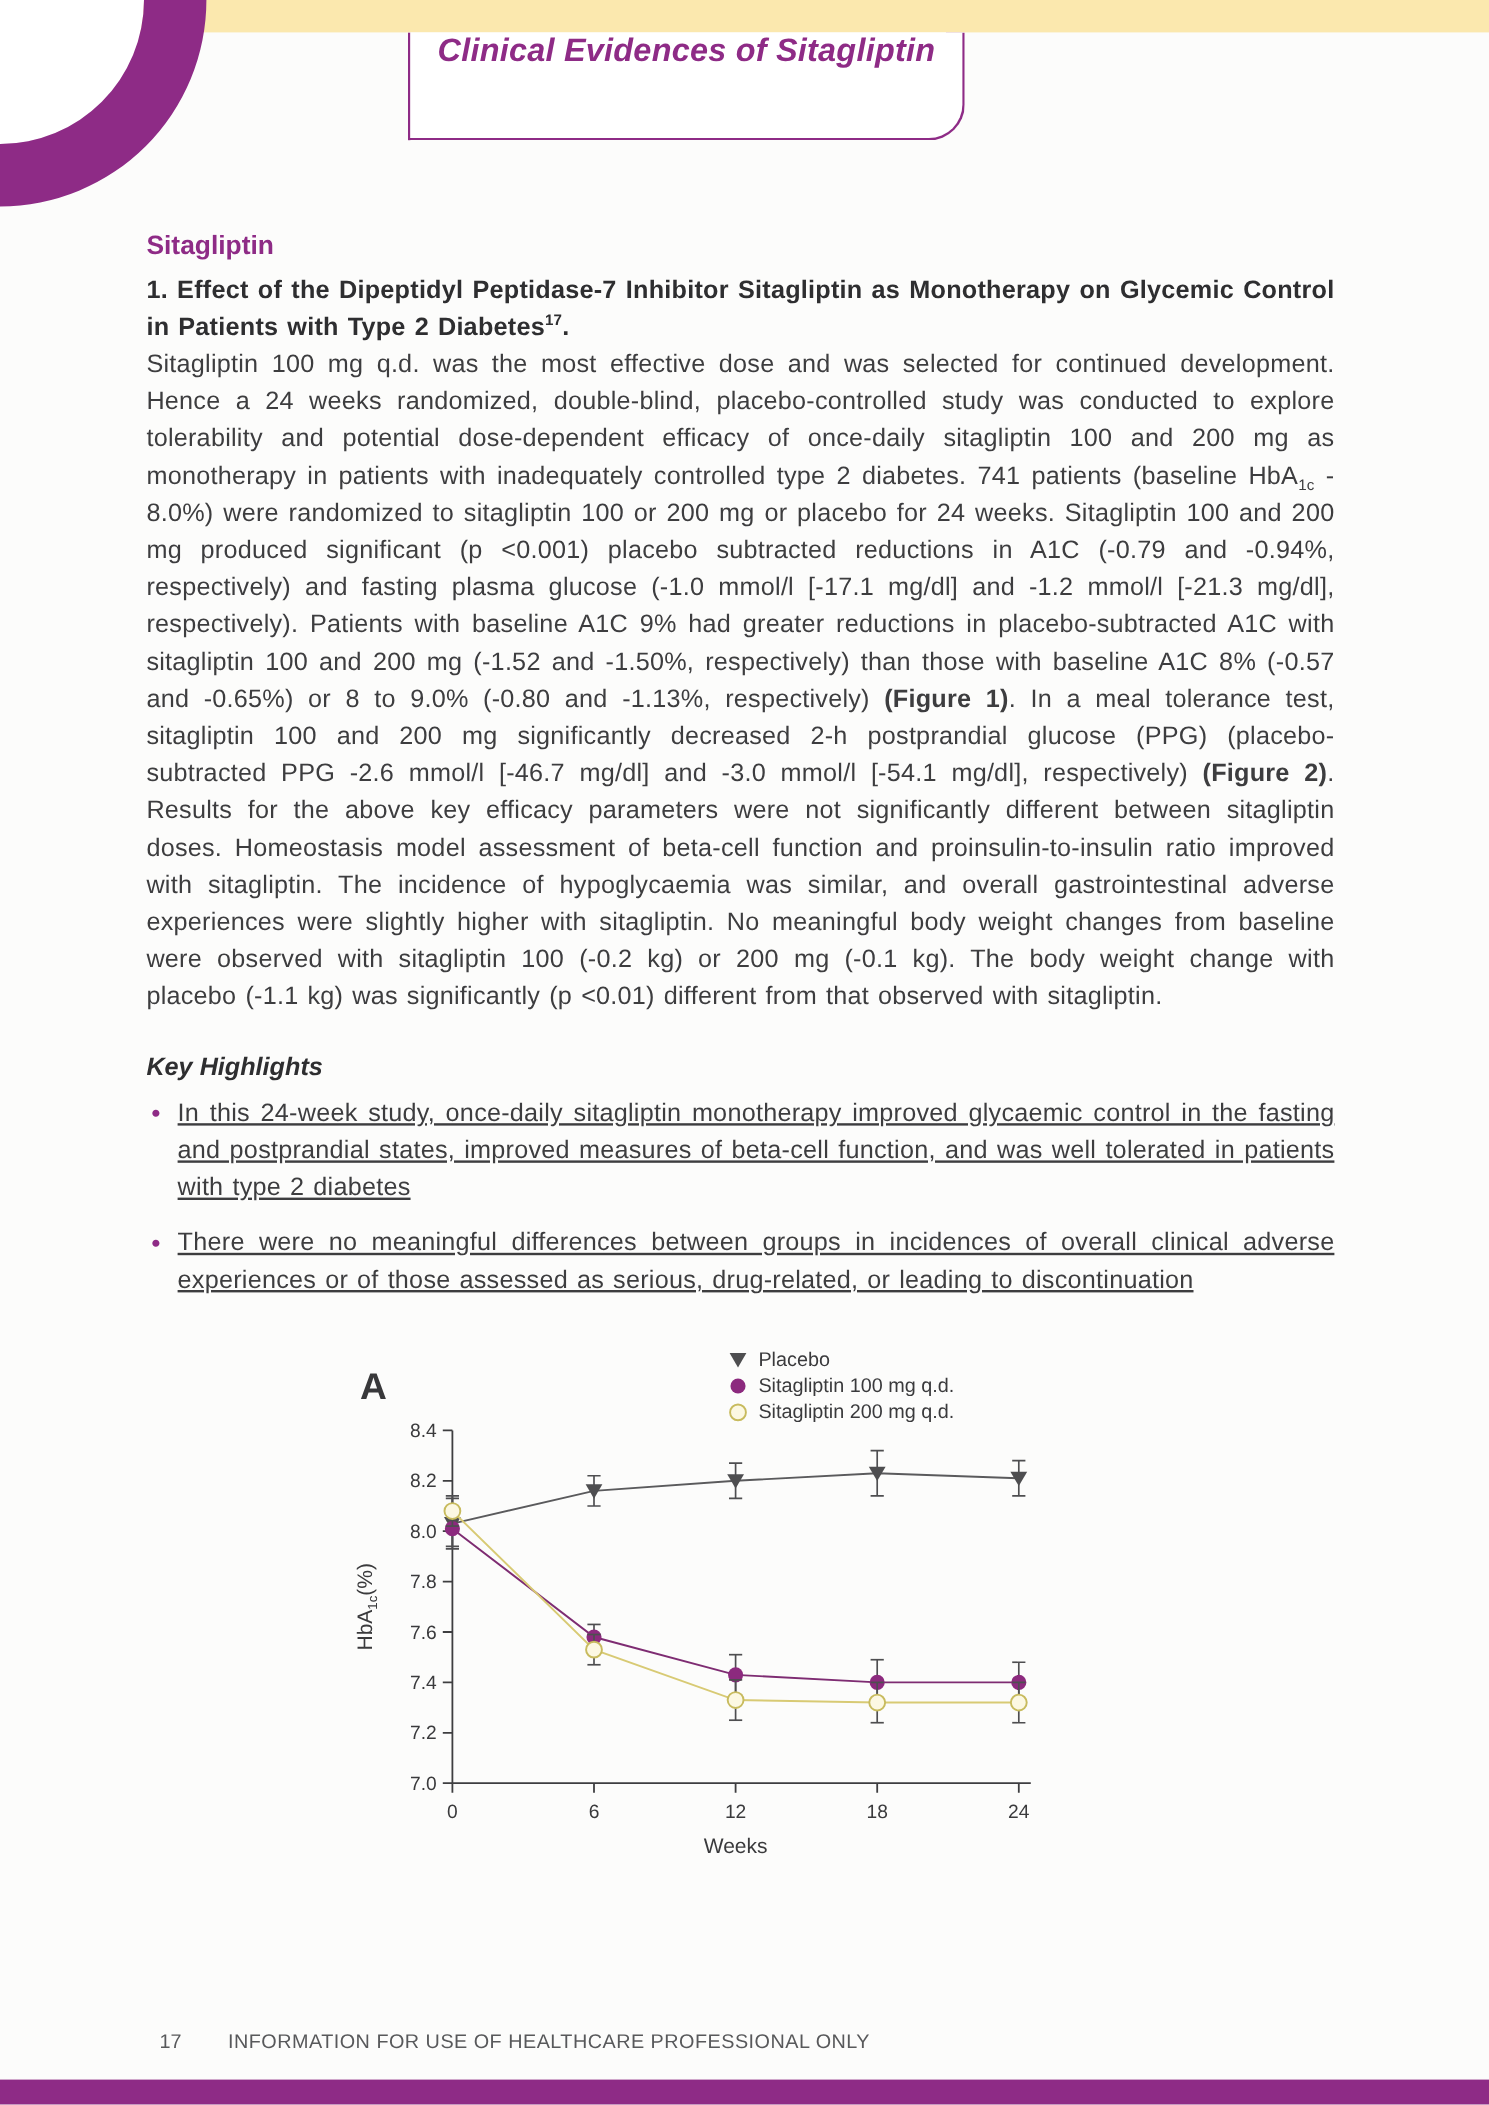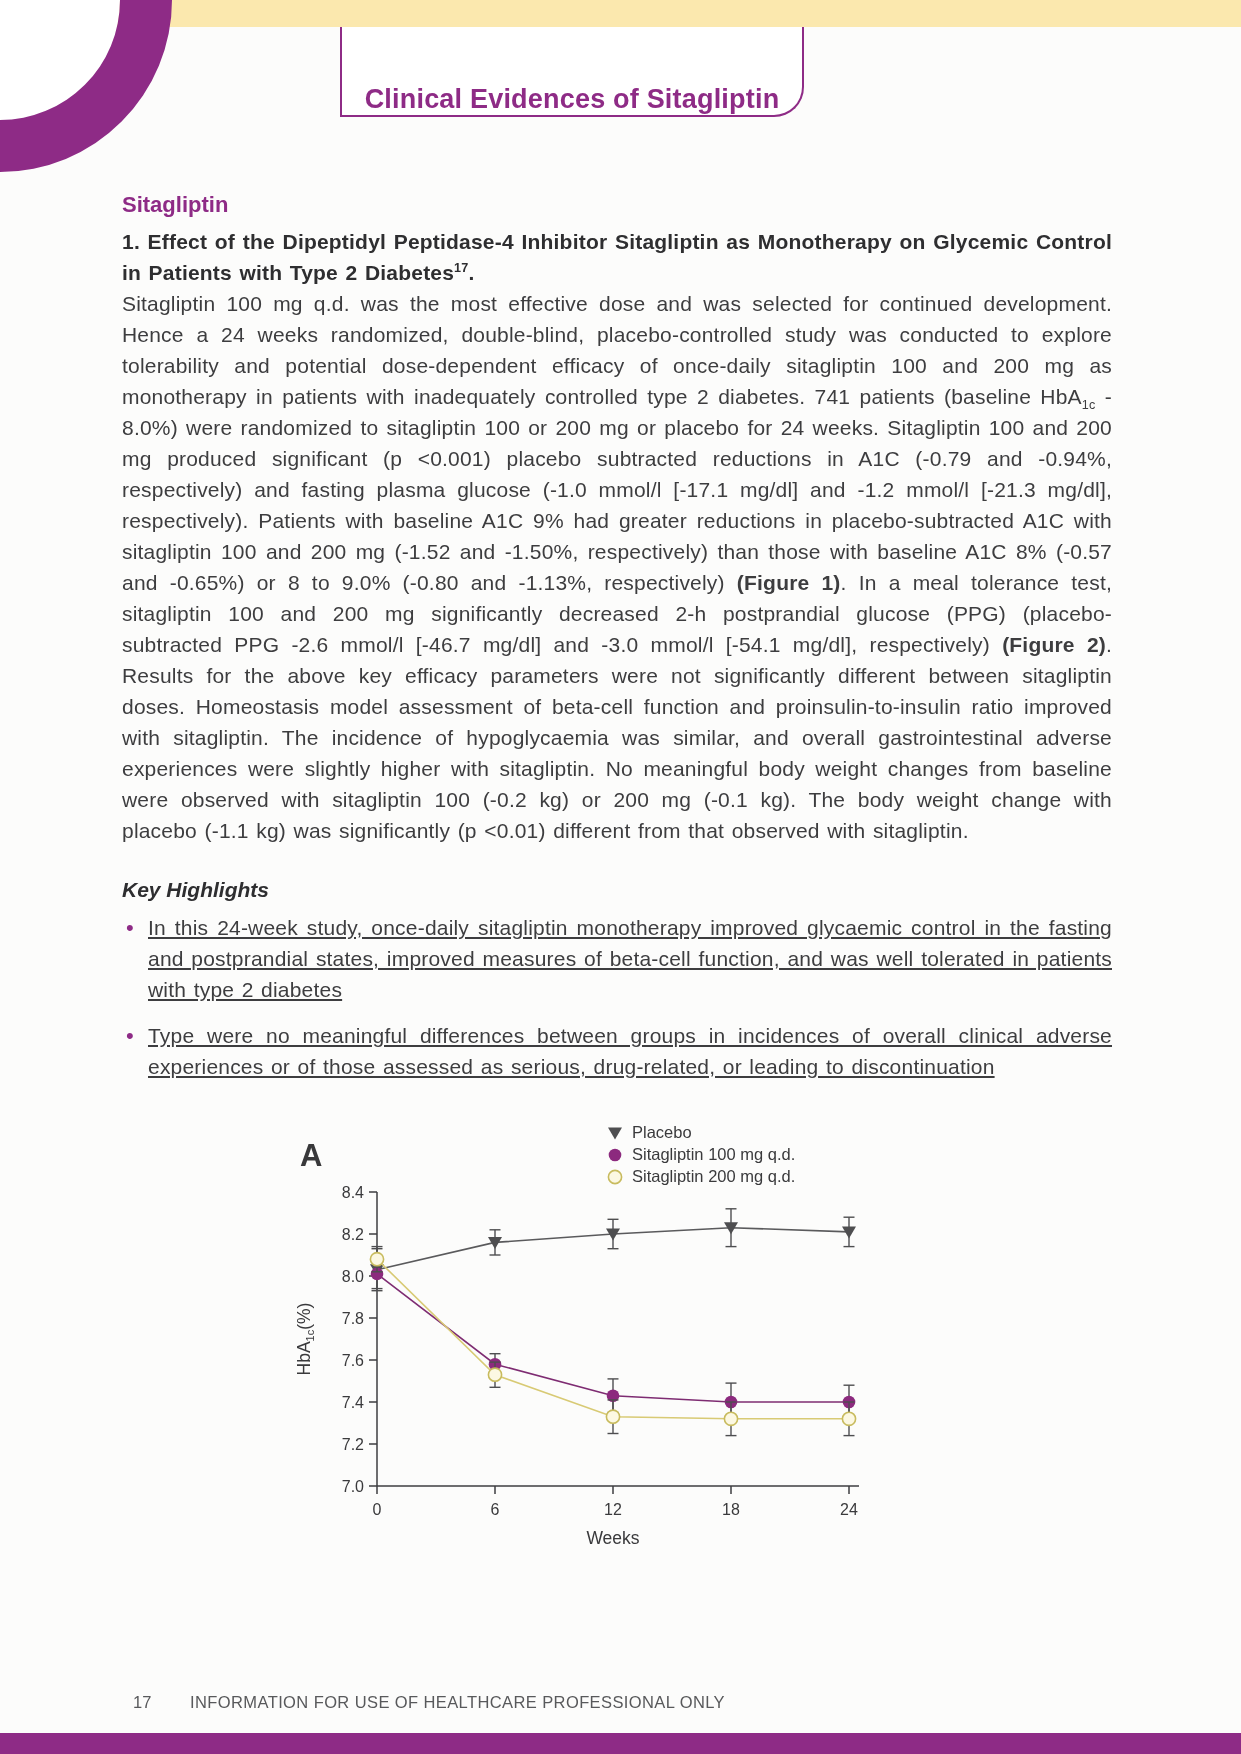--- a/index.html
+++ b/index.html
@@ -10,21 +10,21 @@
     background:#fcfcfb; overflow:hidden;
     font-family:"Liberation Sans", sans-serif; color:#3a3a3c;
   }
   
   .band { position:absolute; left:0; top:0; width:1241px; height:27px; background:var(--band); }
   .corner-svg { position:absolute; left:0; top:0; width:200px; height:200px; }
   .title-box {
     position:absolute; left:340px; top:27px; width:464px; height:90px;
     background:#fff; border:2px solid var(--accent); border-top:none;
     border-radius:0 0 30px 0;
-    display:flex; align-items:flex-end; justify-content:center;
+    display:flex; align-items:flex-start; justify-content:center;font-style:italic;
   }
   .title-box .title { color:var(--accent); font-size:27px; font-weight:700; letter-spacing:0.2px; }
   
   .content { position:absolute; left:122px; top:192px; width:990px; }
   .sec-heading { color:var(--accent); font-size:22px; font-weight:700; margin-bottom:8px; }
   .sub-heading {
     font-size:21px; line-height:31px; font-weight:700; color:#2e2e30;
     text-align:justify; letter-spacing:0.2px; word-spacing:1.5px;
   }
   .body-par {
@@ -66,27 +66,27 @@
   <svg class="corner-svg" viewBox="0 0 200 200">
     <path d="M0,0 L120,0 A120,120 0 0 1 0,120 Z" fill="#ffffff"></path>
     <path d="M120,0 L172,0 A172,172 0 0 1 0,172 L0,120 A120,120 0 0 0 120,0 Z" fill="#8E2B86"></path>
   </svg>
   <div class="title-box">
     <div class="title">Clinical Evidences of Sitagliptin</div>
   </div>
 
   <div class="content">
     <div class="sec-heading">Sitagliptin</div>
-    <div class="sub-heading"><span>1. Effect of the Dipeptidyl Peptidase-4 Inhibitor Sitagliptin as Monotherapy on Glycemic Control in Patients with Type 2 Diabetes</span><sup>17</sup><span>.</span></div>
+    <div class="sub-heading"><span>1. Effect of the Dipeptidyl Peptidase-7 Inhibitor Sitagliptin as Monotherapy on Glycemic Control in Patients with Type 2 Diabetes</span><sup>17</sup><span>.</span></div>
     <div class="body-par"><span>Sitagliptin 100 mg q.d. was the most effective dose and was selected for continued development. Hence a 24 weeks randomized, double-blind, placebo-controlled study was conducted to explore tolerability and potential dose-dependent efficacy of once-daily sitagliptin 100 and 200 mg as monotherapy in patients with inadequately controlled type 2 diabetes. 741 patients (baseline HbA</span><sub>1c</sub><span> - 8.0%) were randomized to sitagliptin 100 or 200 mg or placebo for 24 weeks. Sitagliptin 100 and 200 mg produced significant (p &lt;0.001) placebo subtracted reductions in A1C (-0.79 and -0.94%, respectively) and fasting plasma glucose (-1.0 mmol/l [-17.1 mg/dl] and -1.2 mmol/l [-21.3 mg/dl], respectively). Patients with baseline A1C 9% had greater reductions in placebo-subtracted A1C with sitagliptin 100 and 200 mg (-1.52 and -1.50%, respectively) than those with baseline A1C 8% (-0.57 and -0.65%) or 8 to 9.0% (-0.80 and -1.13%, respectively) </span><span style="font-weight: 700;">(Figure 1)</span><span>. In a meal tolerance test, sitagliptin 100 and 200 mg significantly decreased 2-h postprandial glucose (PPG) (placebo-subtracted PPG -2.6 mmol/l [-46.7 mg/dl] and -3.0 mmol/l [-54.1 mg/dl], respectively) </span><span style="font-weight: 700;">(Figure 2)</span><span>. Results for the above key efficacy parameters were not significantly different between sitagliptin doses. Homeostasis model assessment of beta-cell function and proinsulin-to-insulin ratio improved with sitagliptin. The incidence of hypoglycaemia was similar, and overall gastrointestinal adverse experiences were slightly higher with sitagliptin. No meaningful body weight changes from baseline were observed with sitagliptin 100 (-0.2 kg) or 200 mg (-0.1 kg). The body weight change with placebo (-1.1 kg) was significantly (p &lt;0.01) different from that observed with sitagliptin.</span></div>
 
     <div class="kh-heading">Key Highlights</div>
     <ul class="highlights">
       <li><span>In this 24-week study, once-daily sitagliptin monotherapy improved glycaemic control in the fasting and postprandial states, improved measures of beta-cell function, and was well tolerated in patients with type 2 diabetes</span></li>
-      <li><span>Type were no meaningful differences between groups in incidences of overall clinical adverse experiences or of those assessed as serious, drug-related, or leading to discontinuation</span></li>
+      <li><span>There were no meaningful differences between groups in incidences of overall clinical adverse experiences or of those assessed as serious, drug-related, or leading to discontinuation</span></li>
     </ul>
 
     <div class="figure">
       <div class="panel-label">A</div>
       <svg width="640" height="445" viewBox="0 0 640 445">
           <g>
             <line x1="95" y1="70" x2="95" y2="364" stroke="#3E3E40" stroke-width="1.5"></line>
             <line x1="95" y1="364" x2="577" y2="364" stroke="#3E3E40" stroke-width="1.5"></line>
             <line x1="87" y1="364" x2="95" y2="364" stroke="#3E3E40" stroke-width="1.5"></line>
             <text x="82" y="369.5" text-anchor="end" font-size="16" fill="#3a3a3c">7.0</text>

